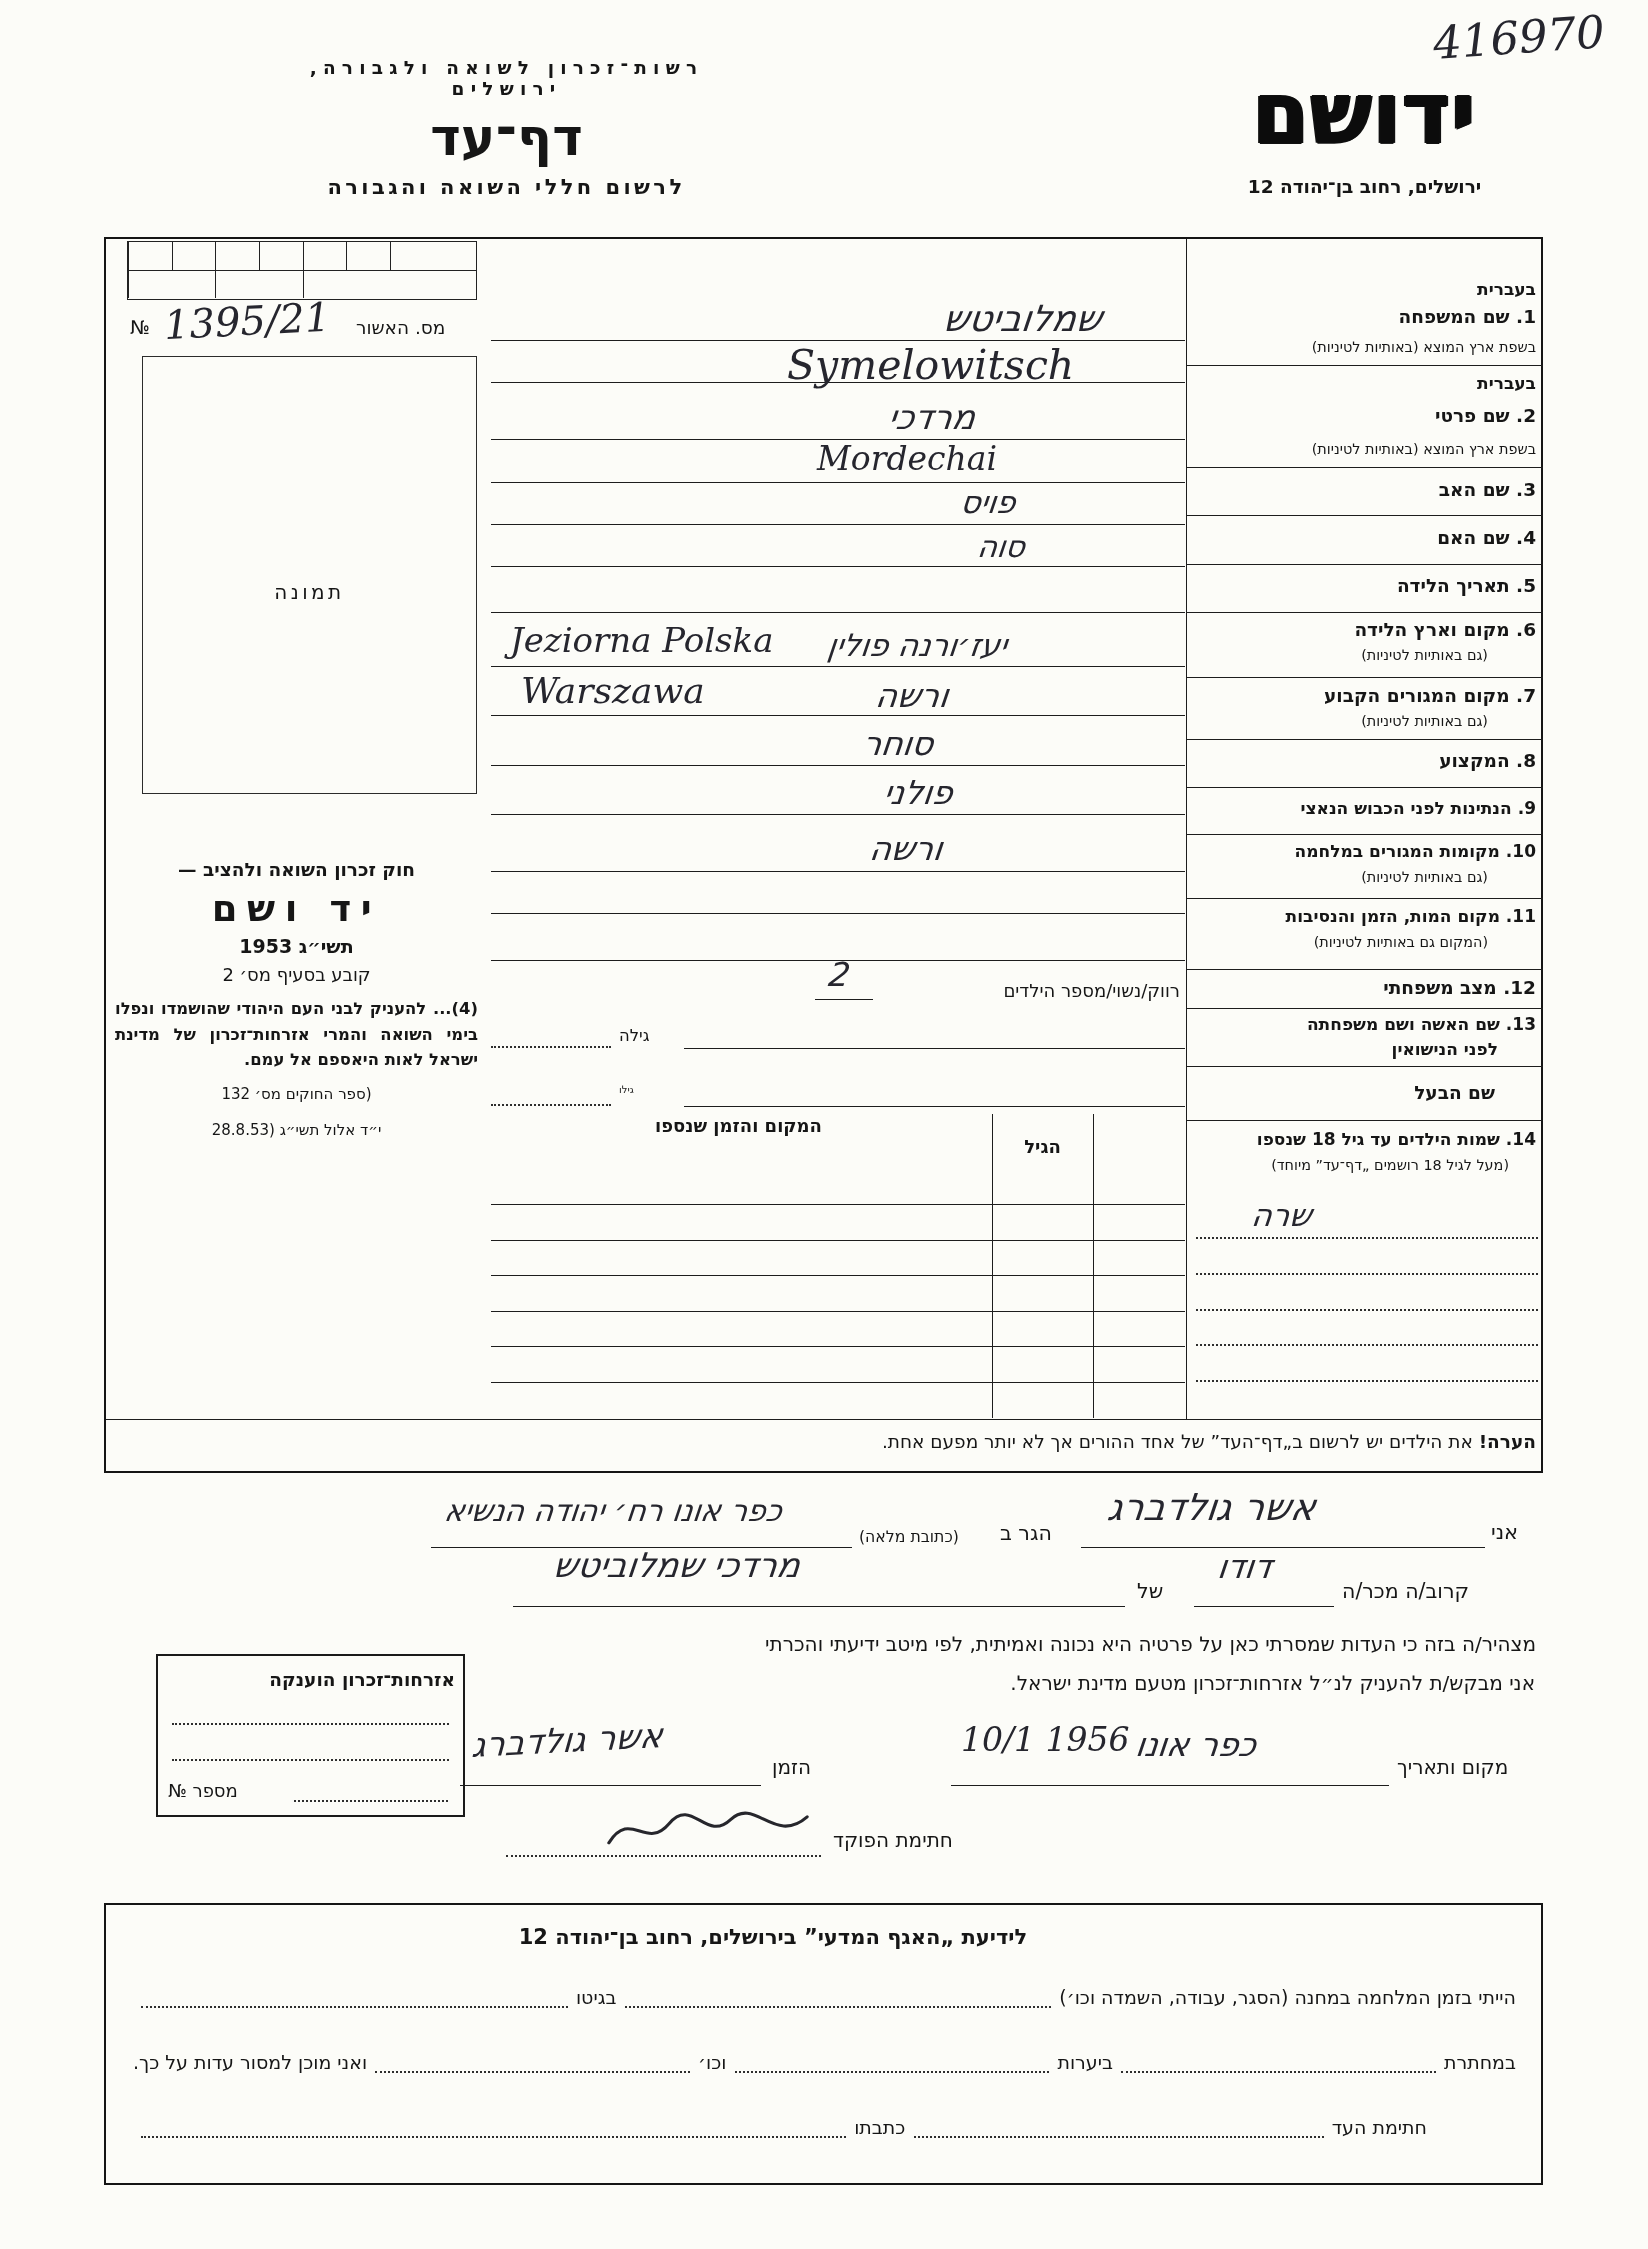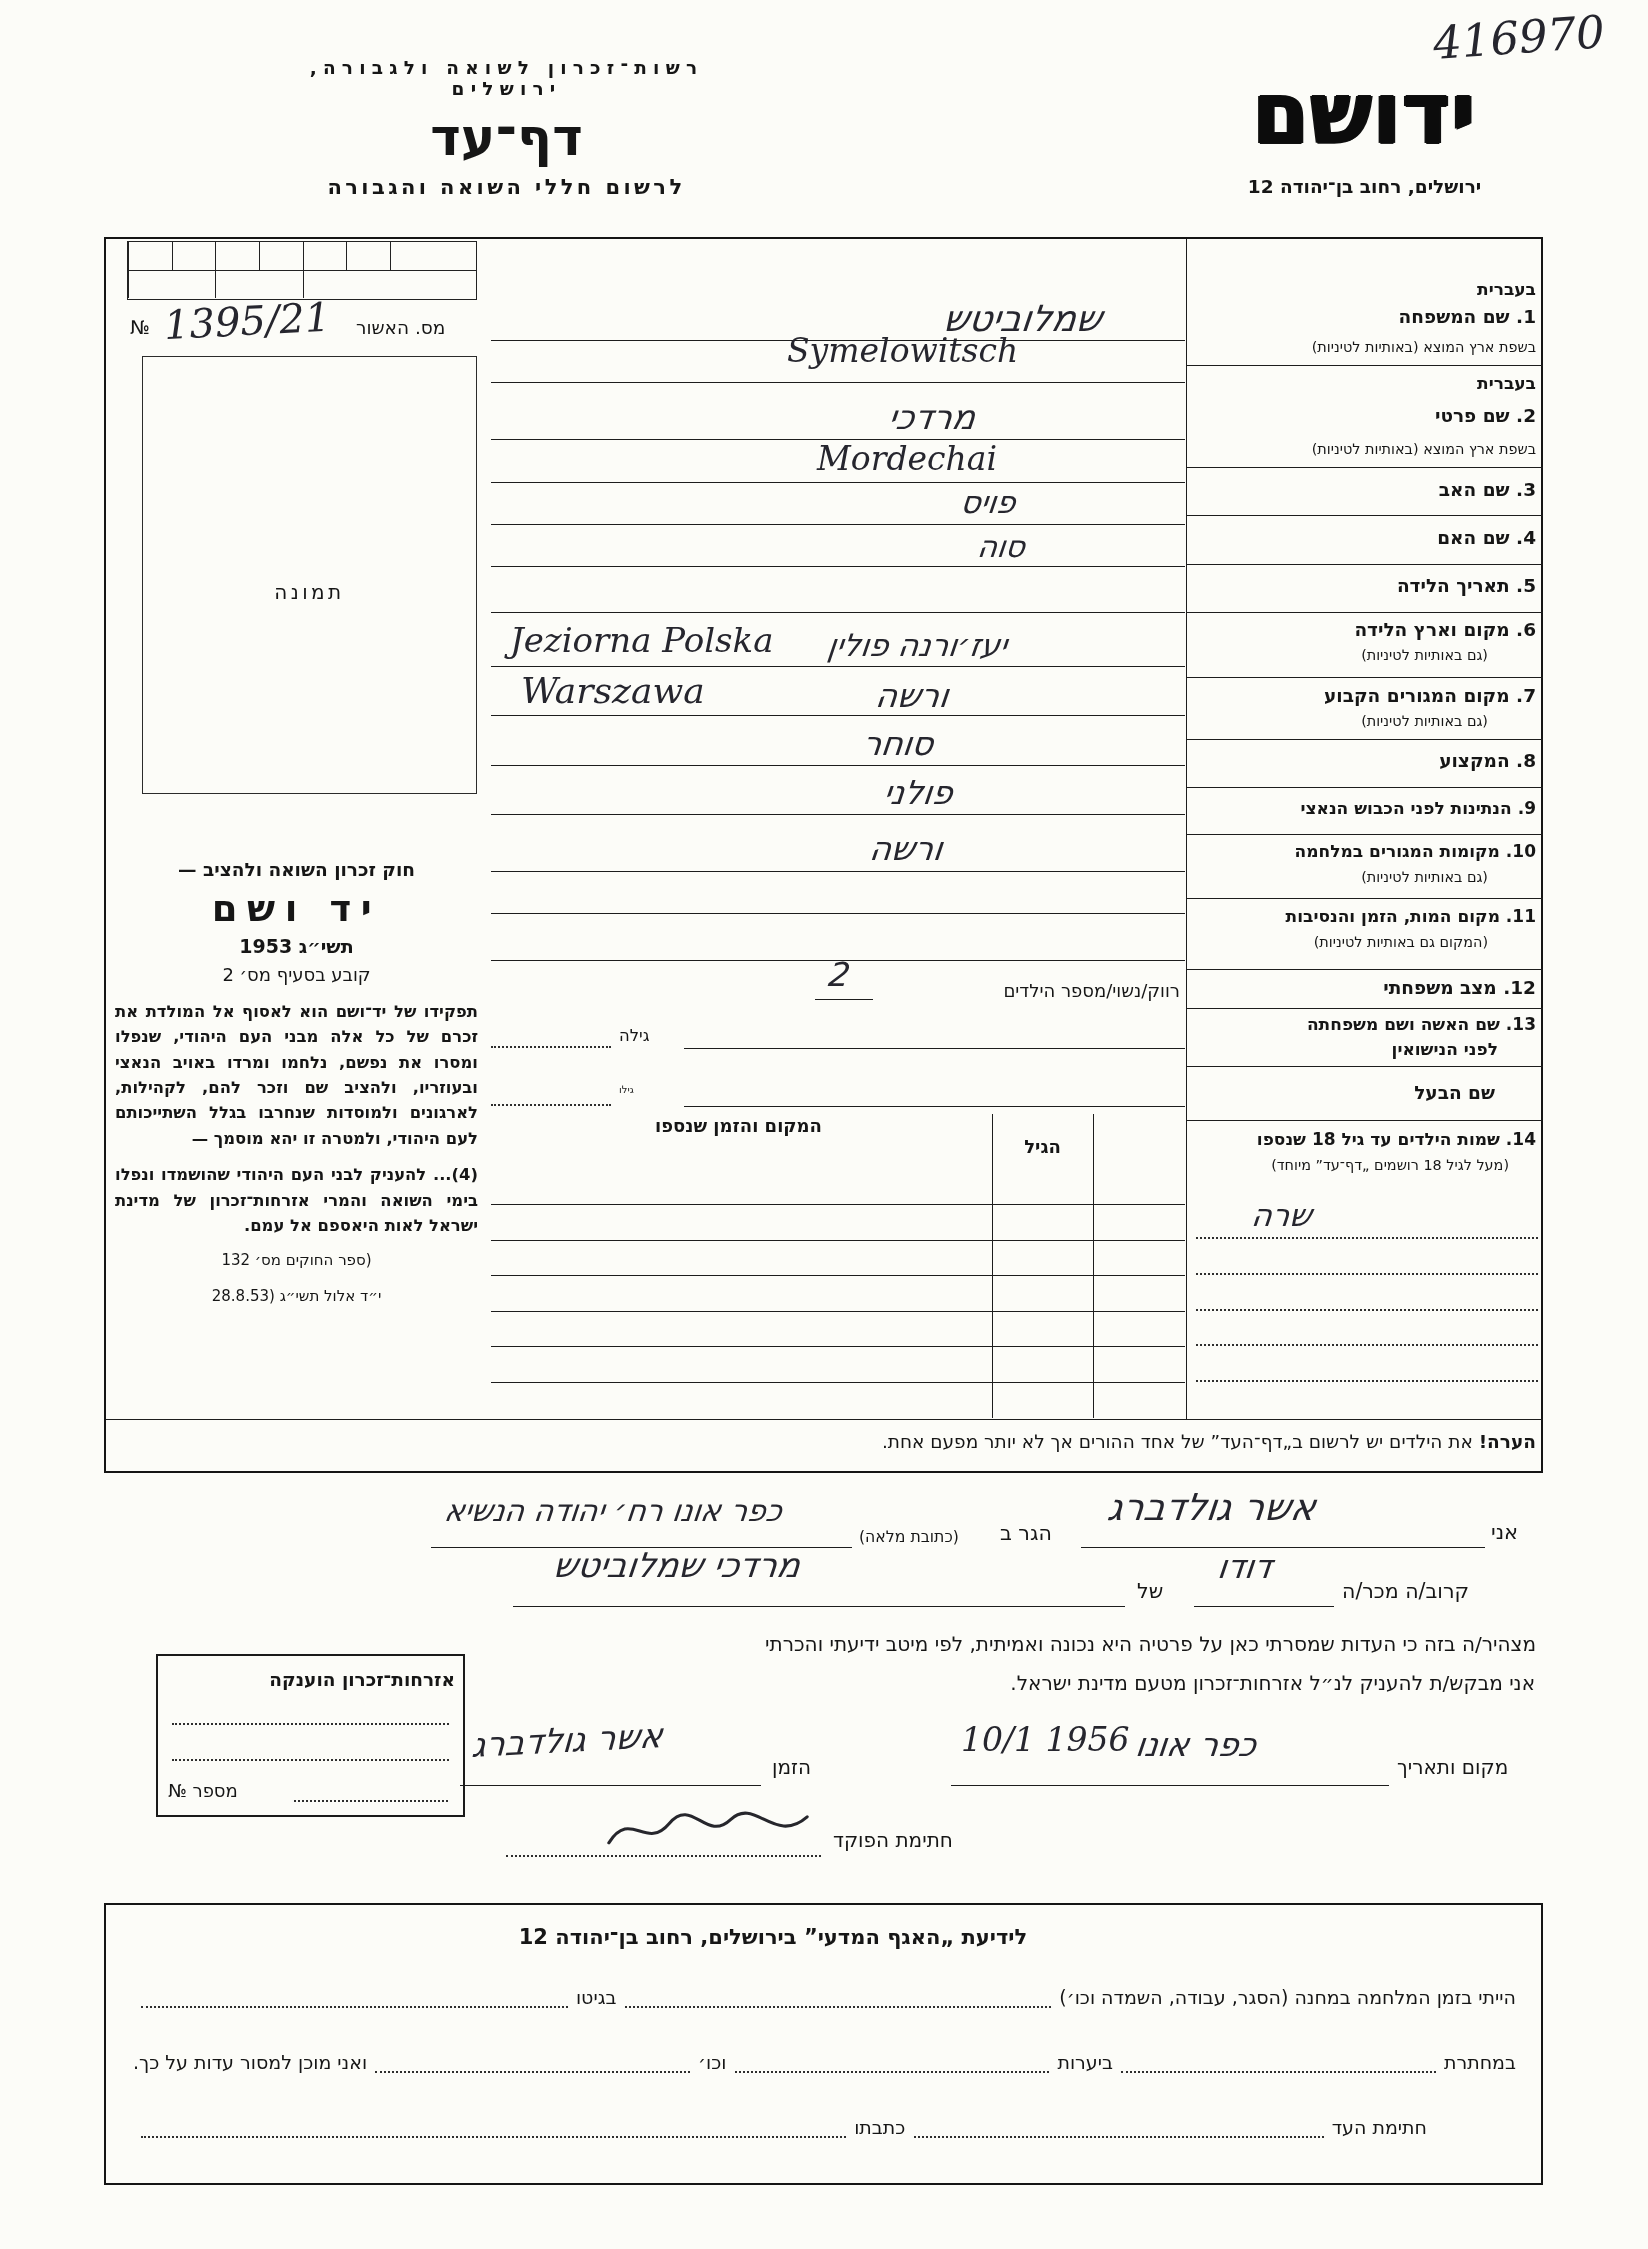--- a/index.html
+++ b/index.html
@@ -63,21 +63,20 @@
   <div class="abs rtl" style="left:356px;top:317px;font-size:18.5px">מס. האשור</div>
 
   <div class="abs" style="left:142px;top:356px;width:335px;height:438px;border:1.4px solid #2b2b2b"></div>
   <div class="abs rtl ctr" style="left:142px;top:580px;width:335px;font-size:20px;letter-spacing:3.4px">תמונה</div>
 
   <div class="abs rtl" style="left:115px;top:859px;width:363px">
     <div class="ctr b" style="font-size:18.5px">חוק זכרון השואה ולהציב —</div>
     <div class="ctr b" style="font-size:37px;letter-spacing:9.6px;margin-top:6.8px">יד ושם</div>
     <div class="ctr b" style="font-size:19px;margin-top:5.5px">תשי״ג 1953</div>
     <div class="ctr" style="font-size:18px;margin-top:6.8px">קובע בסעיף מס׳ 2</div>
-    <div class="lawtxt" style="margin-top:13.7px">תפקידו של יד־ושם הוא לאסוף אל המולדת את זכרם של כל אלה מבני העם היהודי, שנפלו ומסרו את נפשם, נלחמו ומרדו באויב הנאצי ובעוזריו, ולהציב שם וזכר להם, לקהילות, לארגונים ולמוסדות שנחרבו בגלל השתייכותם לעם היהודי, ולמטרה זו יהא מוסמך —</div>
     <div class="lawtxt" style="margin-top:11px">(4)... להעניק לבני העם היהודי שהושמדו ונפלו בימי השואה והמרי אזרחות־זכרון של מדינת ישראל לאות היאספם אל עמם.</div>
     <div class="ctr" style="font-size:15px;margin-top:12.3px">(ספר החוקים מס׳ 132</div>
     <div class="ctr" style="font-size:15px;margin-top:18px">י״ד אלול תשי״ג (28.8.53</div>
   </div>
 
   <div class="rule" style="left:1187px;top:365px;width:356px"></div>
   <div class="rule" style="left:1187px;top:467px;width:356px"></div>
   <div class="rule" style="left:1187px;top:515px;width:356px"></div>
   <div class="rule" style="left:1187px;top:564px;width:356px"></div>
   <div class="rule" style="left:1187px;top:612px;width:356px"></div>
@@ -136,21 +135,21 @@
   <div class="rule" style="left:491px;top:612px;width:694px"></div>
   <div class="rule" style="left:491px;top:666px;width:694px"></div>
   <div class="rule" style="left:491px;top:715px;width:694px"></div>
   <div class="rule" style="left:491px;top:765px;width:694px"></div>
   <div class="rule" style="left:491px;top:814px;width:694px"></div>
   <div class="rule" style="left:491px;top:871px;width:694px"></div>
   <div class="rule" style="left:491px;top:913px;width:694px"></div>
   <div class="rule" style="left:491px;top:960px;width:694px"></div>
 
   <div class="abs hwhe" style="left:944px;top:298px;font-size:36px">שמלוביטש</div>
-  <div class="abs hw" style="left:787px;top:331px;font-size:33px">Symelowitsch</div>
+  <div class="abs hw" style="left:787px;top:341px;font-size:41px">Symelowitsch</div>
   <div class="abs hwhe" style="left:889px;top:397px;font-size:34px">מרדכי</div>
   <div class="abs hw" style="left:817px;top:439px;font-size:33px">Mordechai</div>
   <div class="abs hwhe" style="left:961px;top:484px;font-size:31px">פויס</div>
   <div class="abs hwhe" style="left:978px;top:529px;font-size:30px">סוה</div>
   <div class="abs hw" style="left:510px;top:620px;font-size:34px">Jeziorna Polska</div>
   <div class="abs hwhe" style="left:828px;top:627px;font-size:31px">יעז׳ורנה פולין</div>
   <div class="abs hw" style="left:521px;top:670px;font-size:36px">Warszawa</div>
   <div class="abs hwhe" style="left:876px;top:676px;font-size:33px">ורשה</div>
   <div class="abs hwhe" style="left:863px;top:724px;font-size:33px">סוחר</div>
   <div class="abs hwhe" style="left:884px;top:773px;font-size:33px">פולני</div>

